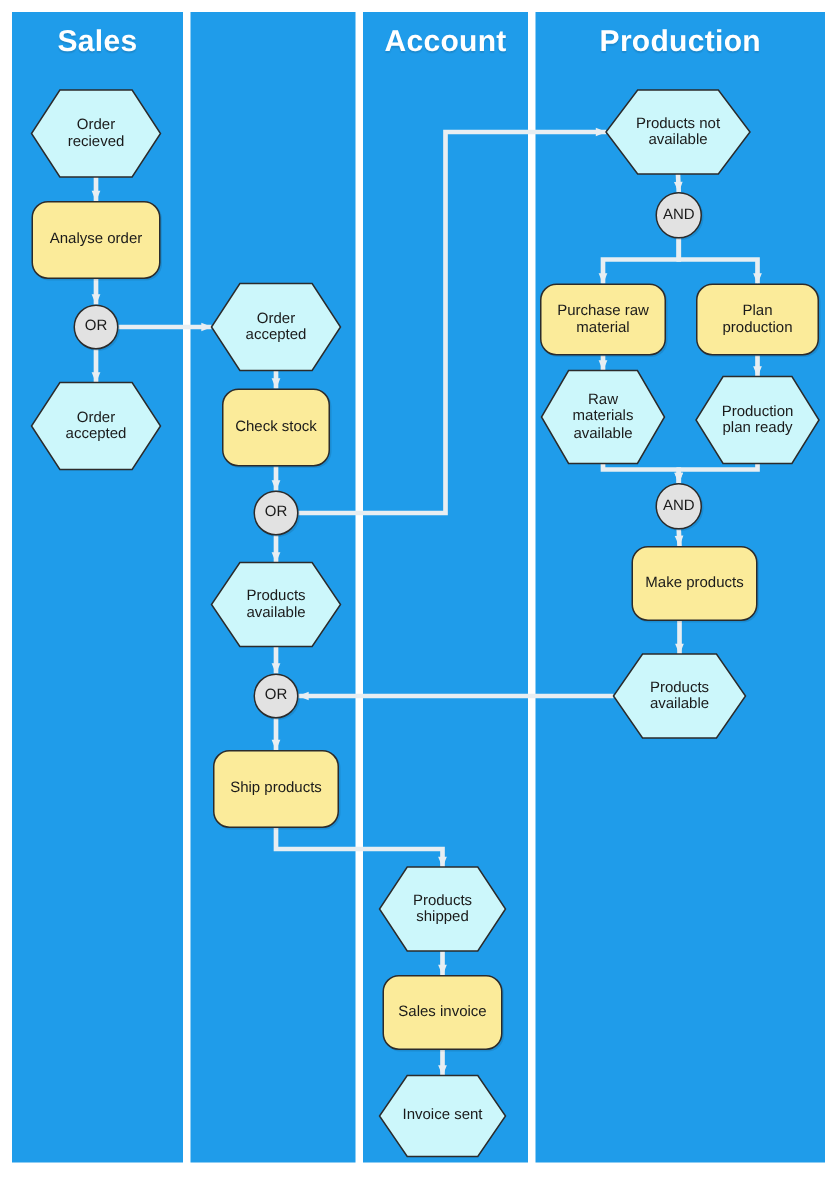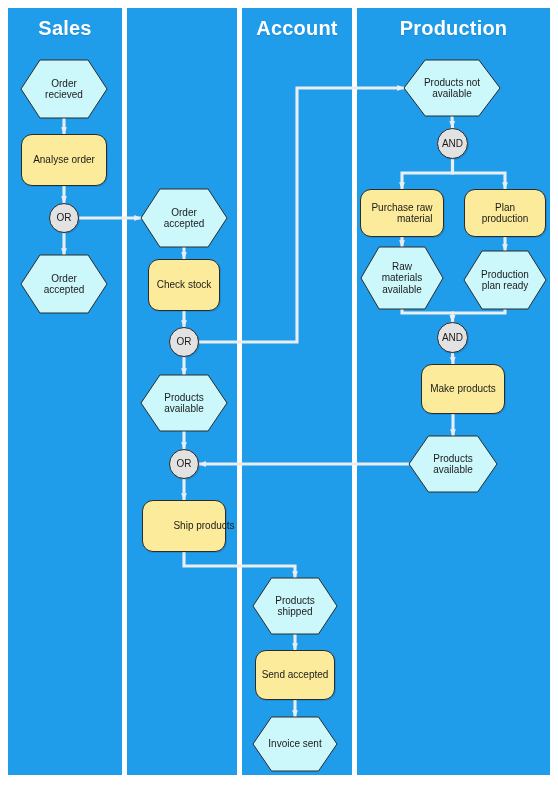--- a/index.html
+++ b/index.html
@@ -121,50 +121,50 @@
         <svg width="86" height="56" viewBox="0 0 86 56">
           <path d="M18.92,0 L67.08,0 L86,28 L67.08,56 L18.92,56 L0,28 Z" fill="#ccf7fb" stroke="#2b2b2b" stroke-width="1"></path>
         </svg>
         <div class="lbl" style="color: rgb(26, 26, 26);">Products
 available</div>
       </div>
       <div class="node gate" style="left: 169px; top: 449px; width: 30px; height: 30px; background: rgb(226, 226, 226); border-color: rgb(43, 43, 43);">
         <div class="lbl" style="color: rgb(26, 26, 26);">OR</div>
       </div>
       <div class="node proc" style="left: 142px; top: 500px; width: 84px; height: 52px; background: rgb(251, 235, 154); border-color: rgb(43, 43, 43);">
-        <div class="lbl" style="color: rgb(26, 26, 26); margin-left: 20px;">Ship products</div>
+        <div class="lbl" style="color: rgb(26, 26, 26);">Ship products</div>
       </div>
       <div class="node hex-wrap" style="left: 253px; top: 578px; width: 84px; height: 56px;">
         <svg width="84" height="56" viewBox="0 0 84 56">
           <path d="M18.48,0 L65.52,0 L84,28 L65.52,56 L18.48,56 L0,28 Z" fill="#ccf7fb" stroke="#2b2b2b" stroke-width="1"></path>
         </svg>
         <div class="lbl" style="color: rgb(26, 26, 26);">Products
 shipped</div>
       </div>
       <div class="node proc" style="left: 255px; top: 650px; width: 80px; height: 50px; background: rgb(251, 235, 154); border-color: rgb(43, 43, 43);">
-        <div class="lbl" style="color: rgb(26, 26, 26);">Send accepted</div>
+        <div class="lbl" style="color: rgb(26, 26, 26);">Sales invoice</div>
       </div>
       <div class="node hex-wrap" style="left: 253px; top: 717px; width: 84px; height: 54px;">
         <svg width="84" height="54" viewBox="0 0 84 54">
           <path d="M18.48,0 L65.52,0 L84,27 L65.52,54 L18.48,54 L0,27 Z" fill="#ccf7fb" stroke="#2b2b2b" stroke-width="1"></path>
         </svg>
         <div class="lbl" style="color: rgb(26, 26, 26);">Invoice sent</div>
       </div>
       <div class="node hex-wrap" style="left: 404px; top: 60px; width: 96px; height: 56px;">
         <svg width="96" height="56" viewBox="0 0 96 56">
           <path d="M21.12,0 L74.88,0 L96,28 L74.88,56 L21.12,56 L0,28 Z" fill="#ccf7fb" stroke="#2b2b2b" stroke-width="1"></path>
         </svg>
         <div class="lbl" style="color: rgb(26, 26, 26);">Products not
 available</div>
       </div>
       <div class="node gate" style="left: 437px; top: 128px; width: 31px; height: 31px; background: rgb(226, 226, 226); border-color: rgb(43, 43, 43);">
         <div class="lbl" style="color: rgb(26, 26, 26);">AND</div>
       </div>
       <div class="node proc" style="left: 360px; top: 189px; width: 84px; height: 48px; background: rgb(251, 235, 154); border-color: rgb(43, 43, 43);">
-        <div class="lbl" style="color: rgb(26, 26, 26); text-align: right;">Purchase raw
+        <div class="lbl" style="color: rgb(26, 26, 26);">Purchase raw
 material</div>
       </div>
       <div class="node proc" style="left: 464px; top: 189px; width: 82px; height: 48px; background: rgb(251, 235, 154); border-color: rgb(43, 43, 43);">
         <div class="lbl" style="color: rgb(26, 26, 26);">Plan
 production</div>
       </div>
       <div class="node hex-wrap" style="left: 361px; top: 247px; width: 82px; height: 62px;">
         <svg width="82" height="62" viewBox="0 0 82 62">
           <path d="M18.04,0 L63.96,0 L82,31 L63.96,62 L18.04,62 L0,31 Z" fill="#ccf7fb" stroke="#2b2b2b" stroke-width="1"></path>
         </svg>

